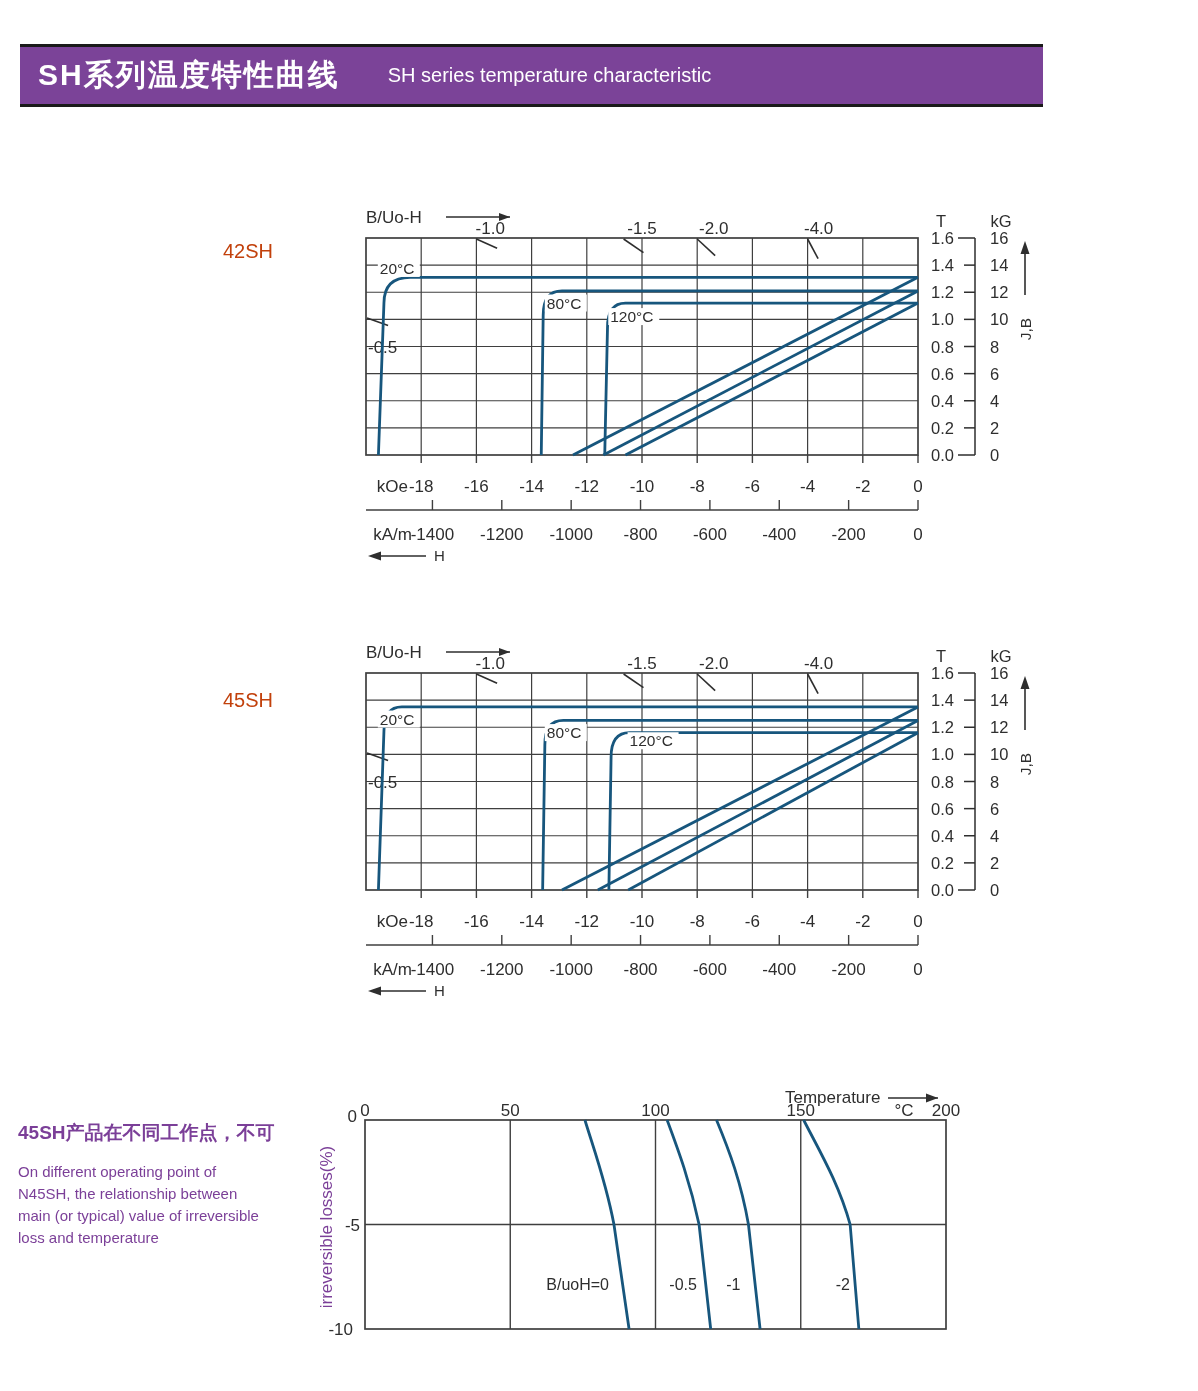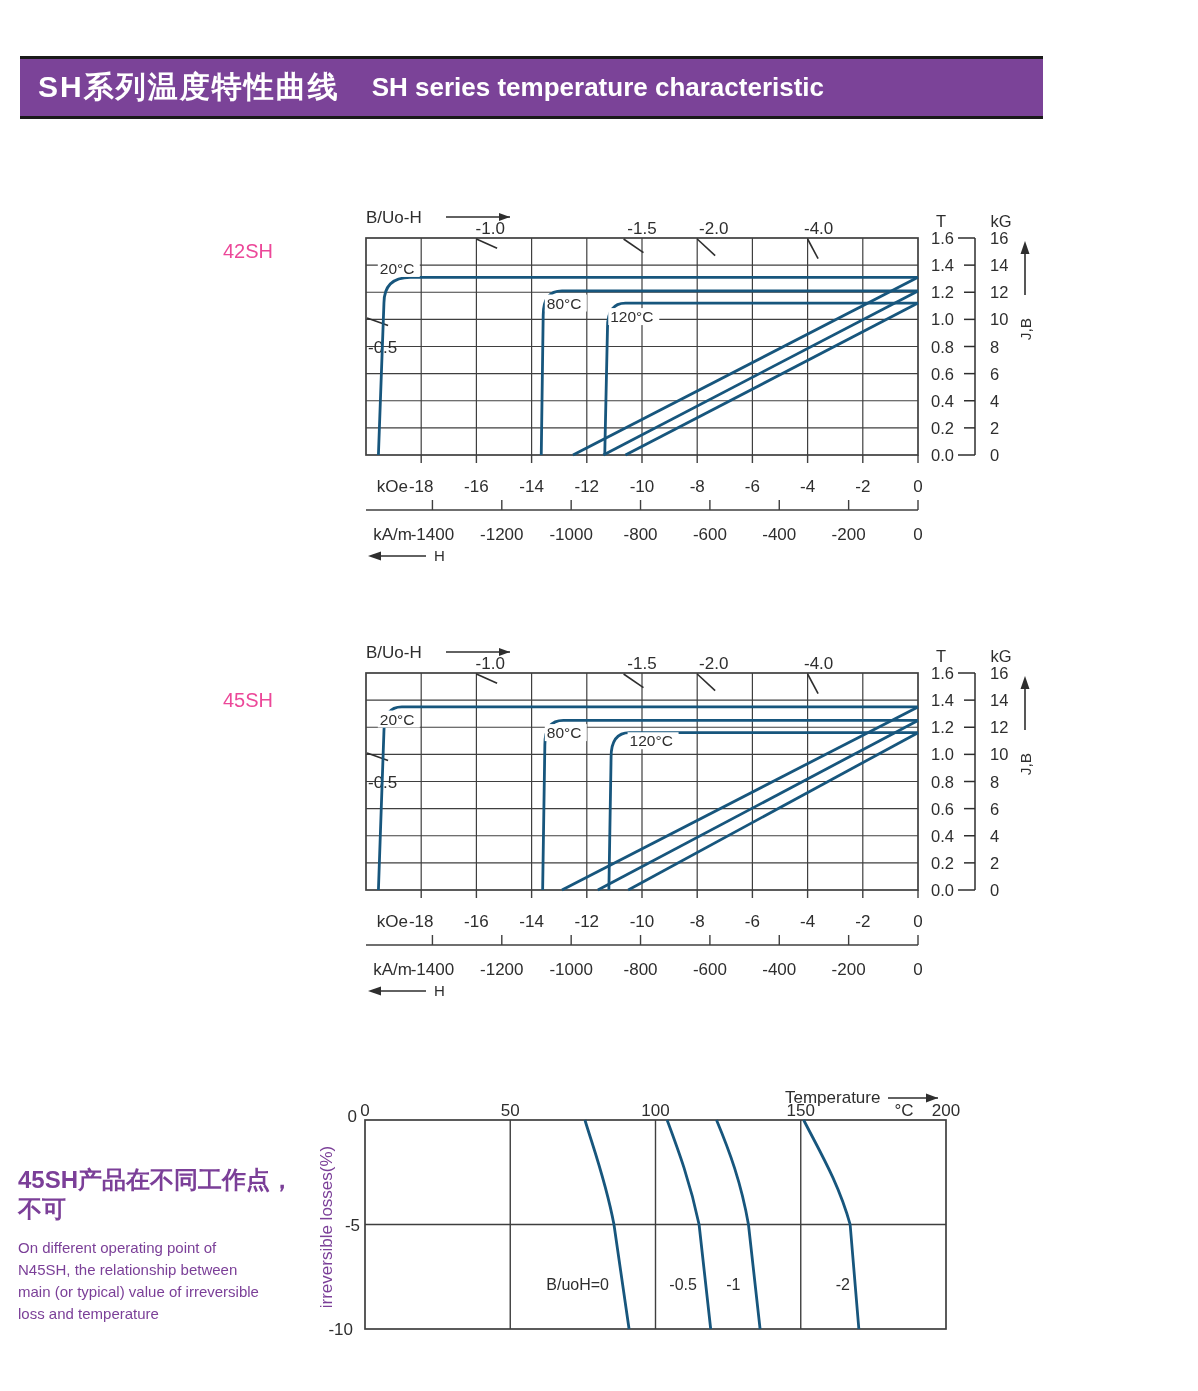--- a/index.html
+++ b/index.html
@@ -1,25 +1,25 @@
 <!DOCTYPE html>
 <html><head>
 <meta charset="utf-8">
 <style>
   html,body{margin:0;padding:0;background:#ffffff;}
   #page{position:relative;width:1198px;height:1391px;background:#ffffff;overflow:hidden;
         font-family:"Liberation Sans","DejaVu Sans",sans-serif;color:#2e2e2e;}
-  #banner{position:absolute;left:20px;top:56px;width:1023px;height:57px;
+  #banner{position:absolute;left:20px;top:44px;width:1023px;height:57px;
           border-top:3px solid #1a1a1a;border-bottom:3px solid #1a1a1a;
           display:flex;align-items:center;}
   #banner .cn{font-size:30px;font-weight:bold;letter-spacing:2px;margin-left:18px;}
-  #banner .en{font-size:26px;font-weight:bold;margin-left:32px;letter-spacing:0px;}
-  .panel-label{position:absolute;font-size:20px;color:#ec4899;}
+  #banner .en{font-size:20px;font-weight:normal;margin-left:48px;letter-spacing:0px;}
+  .panel-label{position:absolute;font-size:20px;color:#c2410c;}
   #cap{position:absolute;left:18px;top:1118px;width:300px;}
-  #cap .cn{font-weight:bold;font-size:24px;line-height:29px;margin-top:47px;}
+  #cap .cn{font-weight:bold;font-size:19px;line-height:29px;}
   #cap .en{font-size:15px;line-height:22px;margin-top:14px;white-space:pre-line;}
   svg{position:absolute;}
   svg text{font-family:"Liberation Sans","DejaVu Sans",sans-serif;}
 </style>
 </head>
 <body>
 
 <div id="page">
 
   <div id="banner" style="background: rgb(123, 67, 152); color: rgb(255, 255, 255);">

